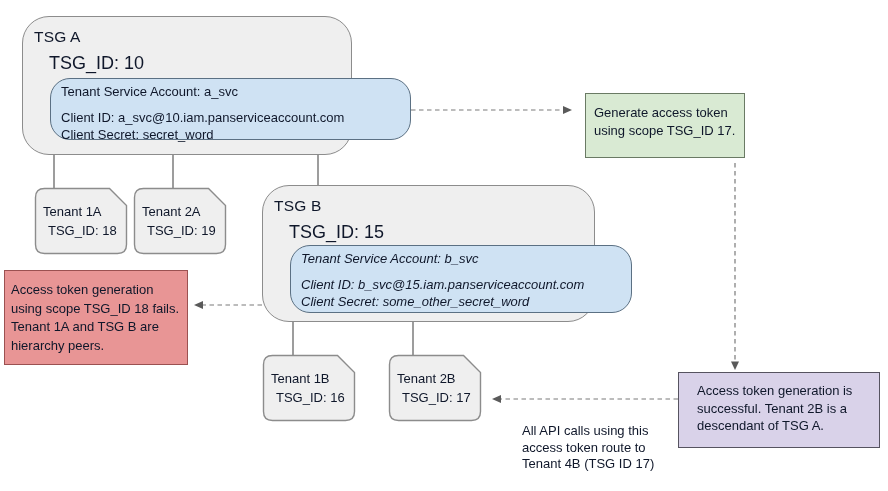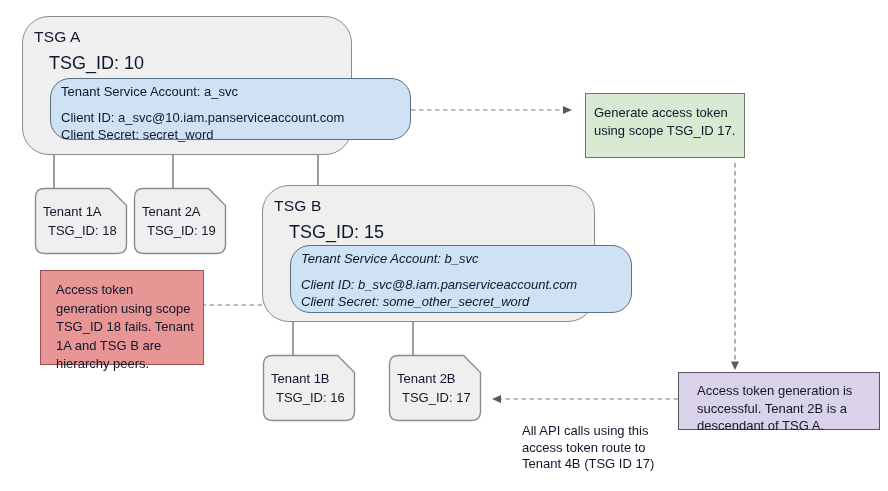--- a/index.html
+++ b/index.html
@@ -48,26 +48,26 @@
   #tenant-2b{left:389px;top:355px;}
 
   
   .note{position:absolute;font-size:13px;line-height:18px;border:1.5px solid;z-index:1;}
   #note-generate{
     left:585px;top:93px;width:160px;height:65px;
     background:var(--note-green-fill,#d9ead3);border-color:var(--note-green-border,#6a7a64);
     padding:10px 8px 0 8px;
   }
   #note-fail{
-    left:4px;top:270px;width:164px;height:95px;
+    left:4px;top:270px;width:184px;height:95px;
     background:var(--note-red-fill,#e89595);border-color:var(--note-red-border,#9b5151);
-    padding:10px 5px 0 15px;line-height:18.5px;margin-left:36px;
+    padding:10px 5px 0 6px;line-height:18.5px;
   }
   #note-success{
-    left:678px;top:372px;width:202px;height:58px;
+    left:678px;top:372px;width:202px;height:76px;
     background:var(--note-purple-fill,#d9d2e9);border-color:var(--note-purple-border,#565360);
     padding:9px 4px 0 18px;line-height:17.5px;
   }
   #note-api{
     left:522px;top:423px;width:142px;background:none;border:none;
     font-size:13px;line-height:16.5px;z-index:1;
   }
 </style>
 </head>
 <body>
@@ -103,21 +103,21 @@
     <div class="account-line">Client Secret: secret_word</div>
   </div>
 
   <div class="tsg" id="tsg-b">
     <div class="tsg-title">TSG B</div>
     <div class="tsg-id">TSG_ID: 15</div>
   </div>
 
   <div class="account" id="account-b">
     <div class="account-title">Tenant Service Account: b_svc</div>
-    <div class="account-line">Client ID: b_svc@8.iam.panserviceaccount.com</div>
+    <div class="account-line">Client ID: b_svc@15.iam.panserviceaccount.com</div>
     <div class="account-line">Client Secret: some_other_secret_word</div>
   </div>
 
   <div class="tenant" id="tenant-1a">
     <svg width="92" height="66">
       <path class="card-shape" d="M 9.5 0.5 L 74.5 0.5 L 91.5 17.5 L 91.5 56.5 Q 91.5 65.5 82.5 65.5 L 9.5 65.5 Q 0.5 65.5 0.5 56.5 L 0.5 9.5 Q 0.5 0.5 9.5 0.5 Z"></path>
     </svg>
     <div class="t-name">Tenant 1A</div>
     <div class="t-id">TSG_ID: 18</div>
   </div>

